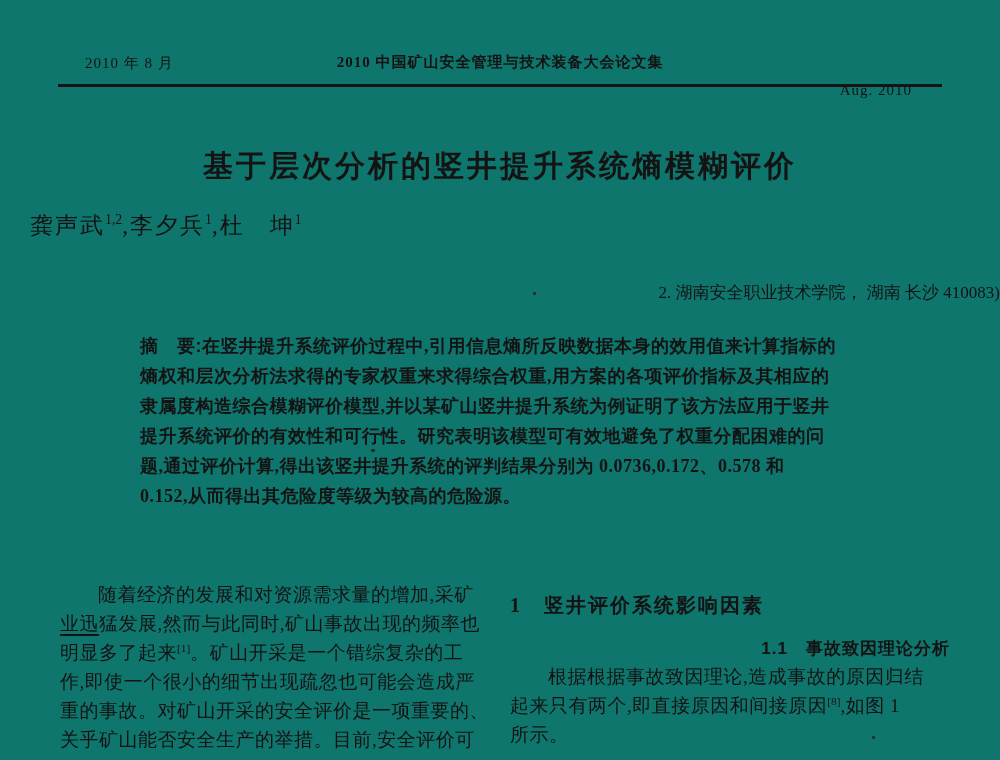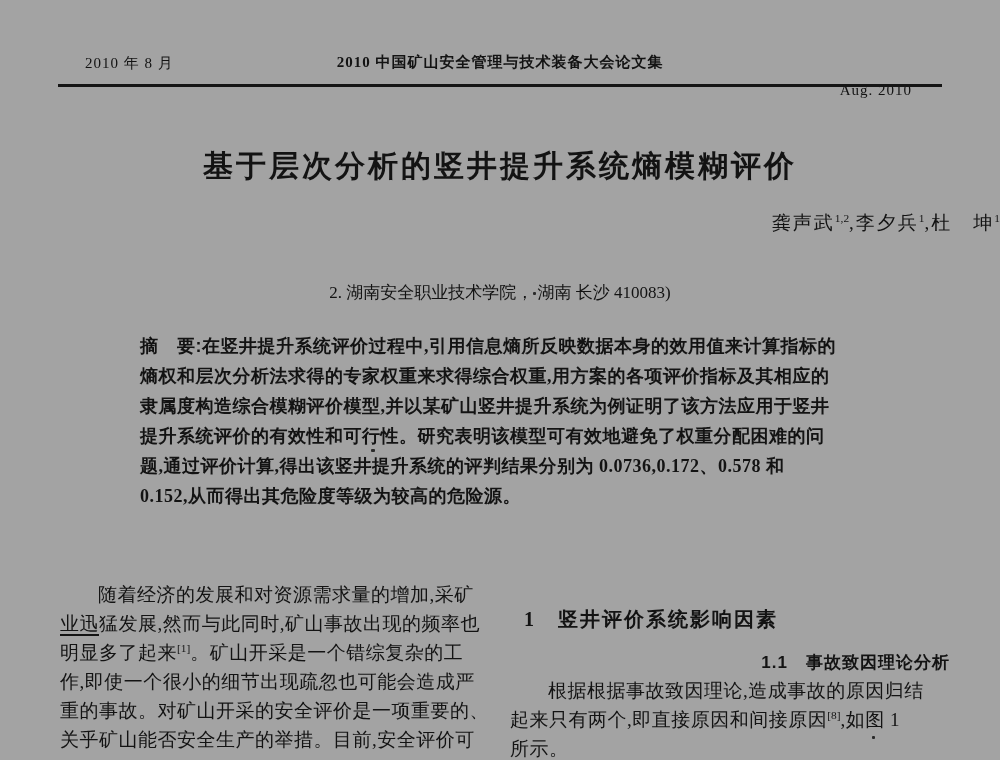--- a/index.html
+++ b/index.html
@@ -1,58 +1,58 @@
 <!DOCTYPE html>
 <html><head>
 <meta charset="utf-8">
 <style>
   html,body { margin:0; padding:0; background:#e8e8e8; }
   .page {
     position:relative;
     width:1000px; height:760px;
     margin:0 auto;
-    background:#a3a3a3;
+    background:#0f766e;
     color:#131313;
     font-family:"Liberation Serif","DejaVu Serif",serif;
     overflow:hidden;
   }
   
   .hdr-left  { position:absolute; left:85px;  top:54px; font-size:15px; letter-spacing:1px; }
   .hdr-center{ position:absolute; left:0; right:0; top:53px; text-align:center; font-size:15px; font-weight:600; letter-spacing:1px; }
   .hdr-right { position:absolute; right:88px; top:54px; font-size:15px; letter-spacing:1px;margin-top:28px; }
   .hdr-rule  { position:absolute; left:58px; top:84px; width:884px; height:3px; background:#151515; border:none; margin:0; }
 
   
   .title {
     position:absolute; left:0; right:0; top:146px;
     text-align:center; font-size:30px; font-weight:700; letter-spacing:3px;
   }
   .authors {
     position:absolute; left:0; right:0; top:210px;
-    text-align:right; font-size:19px; letter-spacing:2px;
+    text-align:left; font-size:23px; letter-spacing:2px;padding-left:30px;
   }
   .aff1 { position:absolute; left:0; right:0; top:251px; text-align:center; font-size:17px; }
-  .aff2 { position:absolute; left:0; right:0; top:281px; text-align:center; font-size:17px; }
+  .aff2 { position:absolute; left:0; right:0; top:281px; text-align:right; font-size:17px; }
 
   
   .abstract {
     position:absolute; left:140px; top:331px; width:732px;
     font-size:18px; font-weight:600; letter-spacing:0.5px;
   }
   .abstract .tline { height:30px; line-height:30px; white-space:nowrap; }
 
   
   .col { position:absolute; top:580px; font-size:19px; letter-spacing:0.5px; }
   .col .tline { height:29px; line-height:29px; white-space:nowrap; }
   .col-left  { left:60px;  width:442px; }
   .col-right { left:510px; width:440px; }
   .tline.indent { text-indent:2em; }
 
   .sec-h1 {
-    margin:14px; padding-top:10px; font-size:20px; font-weight:600;
+    margin:0; padding-top:10px; font-size:20px; font-weight:600;
     letter-spacing:2px; line-height:30px;
   }
   .sec-h2 {
     margin:16px 0 0 0; font-size:17px; font-weight:700;
     font-family:"Liberation Sans","DejaVu Sans",sans-serif;
     letter-spacing:1px; line-height:26px;text-align:right;
   }
   .col-right .body-lines { margin-top:0; }
 
   

